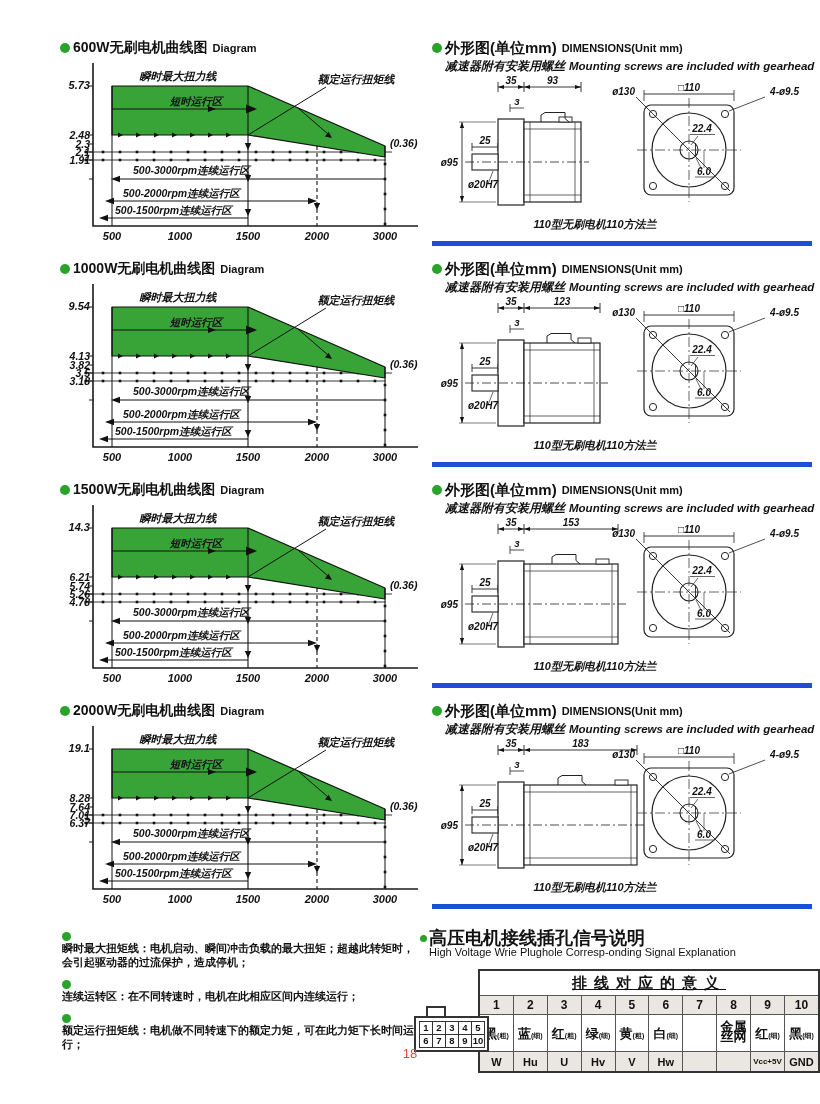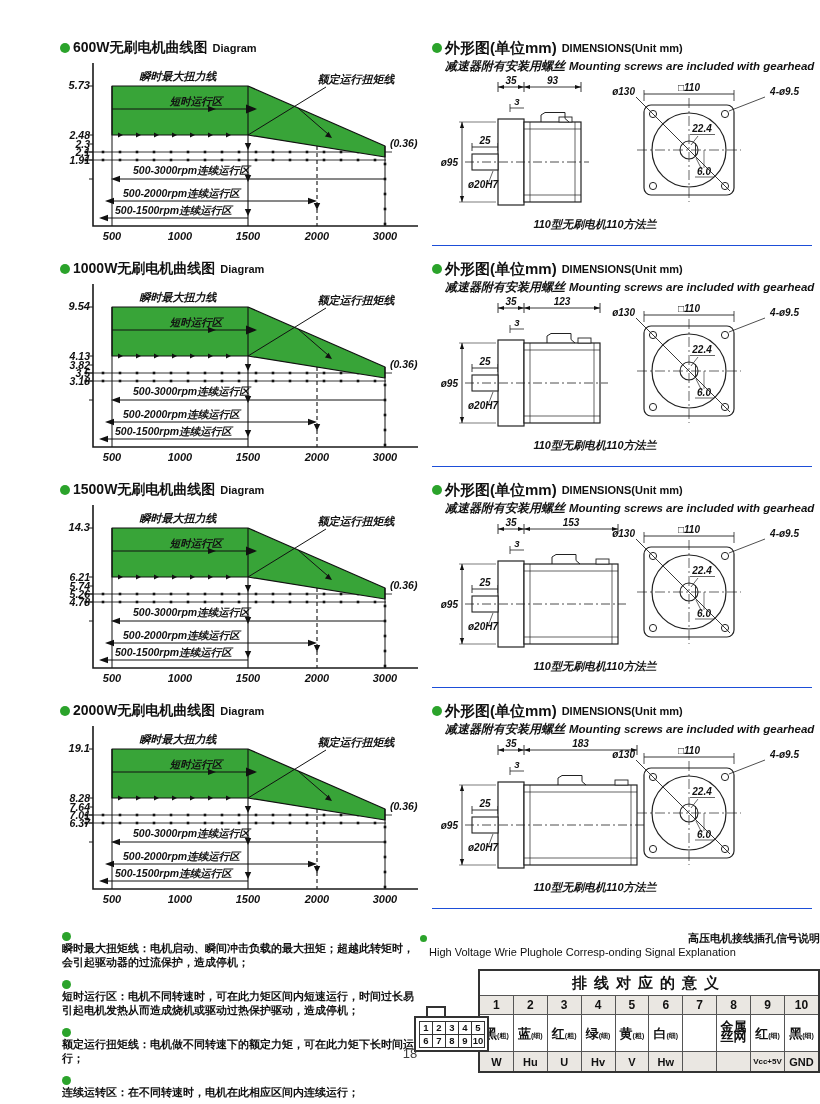--- a/index.html
+++ b/index.html
@@ -1,53 +1,53 @@
 <!DOCTYPE html>
 <html style="--green: #2BA32B; --shade: #EAE7E2;"><head>
 <meta charset="utf-8">
 <style>
   html,body{margin:0;padding:0;background:#f2f2f2;}
   .page{width:820px;height:1104px;position:relative;margin:0 auto;background:#fff;
         font-family:"Liberation Sans",sans-serif;color:#111;overflow:hidden;
         padding-top:38px;box-sizing:border-box;}
   .row{display:flex;padding-left:60px;margin-bottom:2px;}
   .chart-block{width:372px;}
-  .dims-block{width:380px;height:208px;border-bottom:1px solid #1d4ed8;box-sizing:border-box;}
+  .dims-block{width:380px;height:208px;border-bottom:5px solid #1d4ed8;box-sizing:border-box;}
   .blk-title{font-weight:bold;font-size:14px;display:flex;align-items:center;height:20px;white-space:nowrap;}
   .bullet{width:10px;height:10px;border-radius:50%;background:var(--green,#2BA32B);display:inline-block;margin-right:3px;flex:none;}
   .en{font-size:11px;margin-left:5px;font-weight:bold;}
   .dims-title .zh{font-size:15px;}
   .sub{font-size:12px;font-weight:bold;padding-left:13px;height:17px;white-space:nowrap;font-style:italic;}
   .sub .en{font-size:11.5px;margin-left:4px;}
   .canvas{display:block;font-style:italic;}
   svg text{fill:#111;}
   .bottom{display:flex;padding-left:62px;margin-top:10px;}
   .notes{width:358px;}
   .note{display:flex;margin-bottom:9px;font-size:11px;font-weight:600;line-height:14px;flex-direction:column;}
   .note .bullet{margin-top:2px;margin-right:6px;width:9px;height:9px;}
   .wiring{position:relative;flex:1;}
-  .wiring-title{font-size:11px;font-weight:bold;display:flex;align-items:center;height:16px;justify-content:space-between;}
+  .wiring-title{font-size:18px;font-weight:bold;display:flex;align-items:center;height:16px;}
   .wiring-title .bullet{width:7px;height:7px;margin-right:2px;}
   .wiring-en{font-size:11px;font-weight:normal;padding-left:9px;height:15px;}
   .wtable{border-collapse:collapse;margin:8px 0 0 58px;border:2px solid #333;background:#fff;}
   .wtable td{border:1px solid #555;text-align:center;padding:0;}
-  .trow-title td{font-size:15px;font-weight:bold;letter-spacing:7px;height:24px;}
+  .trow-title td{font-size:15px;font-weight:bold;letter-spacing:7px;height:24px;text-decoration:underline;}
   .trow-pins td{width:33px;height:18px;font-weight:bold;font-size:12px;background:var(--shade,#EAE7E2);}
   .trow-colors td{height:36px;background:#fff;}
   .trow-signals td{height:19px;background:var(--shade,#EAE7E2);font-weight:bold;font-size:11px;}
   .cname{font-size:13px;font-weight:bold;}
   .ctag{font-size:7px;font-weight:bold;}
   .cell-metal .cname{font-size:13px;line-height:10px;display:inline-block;}
   .tiny{font-size:8px !important;}
   .connector{position:absolute;left:-6px;top:76px;}
   .conn-tab{width:16px;height:8px;border:2px solid #333;border-bottom:none;margin-left:12px;background:#fff;}
   .conn-body{border:2px solid #333;padding:3px;background:#fff;display:inline-block;}
   .conn-grid{display:grid;grid-template-columns:repeat(5,13px);grid-auto-rows:13px;}
   .conn-cell{border:1px solid #333;font-size:9.5px;font-weight:bold;text-align:center;line-height:12px;margin:0 -1px -1px 0;background:#fff;}
-  .pageno{position:absolute;left:0;width:100%;top:1046px;text-align:center;font-size:13px;color:#404040;}
+  .pageno{position:absolute;left:0;width:100%;top:1046px;text-align:center;font-size:13px;color:#ef4444;}
 </style>
 </head>
 <body>
 
 <div class="page">
 
   <section class="row">
     <div class="chart-block">
       <div class="blk-title">
         <span class="bullet"></span>
@@ -880,29 +880,25 @@
   </section>
 
   <div class="bottom">
     <div class="notes">
       <div class="note">
           <span class="bullet"></span>
           <span>瞬时最大扭矩线：电机启动、瞬间冲击负载的最大扭矩；超越此转矩时，会引起驱动器的过流保护，造成停机；</span>
         </div>
       <div class="note">
           <span class="bullet"></span>
-          <span>短时运行区：电机不同转速时，可在此力矩区间内短速运行，时间过长易引起电机发热从而造成烧机或驱动过热保护驱动，造成停机；</span>
+          <span>连续运转区：在不同转速时，电机在此相应区间内连续运行；</span>
         </div>
       <div class="note">
           <span class="bullet"></span>
           <span>额定运行扭矩线：电机做不同转速下的额定力矩，可在此力矩下长时间运行；</span>
-        </div>
-      <div class="note">
-          <span class="bullet"></span>
-          <span>连续运转区：在不同转速时，电机在此相应区间内连续运行；</span>
         </div>
     </div>
 
     <div class="wiring">
       <div class="wiring-title">
         <span class="bullet"></span>
         <span>高压电机接线插孔信号说明</span>
       </div>
       <div class="wiring-en">High Voltage Wrie Plughole Corresp-onding Signal Explanation</div>
 

